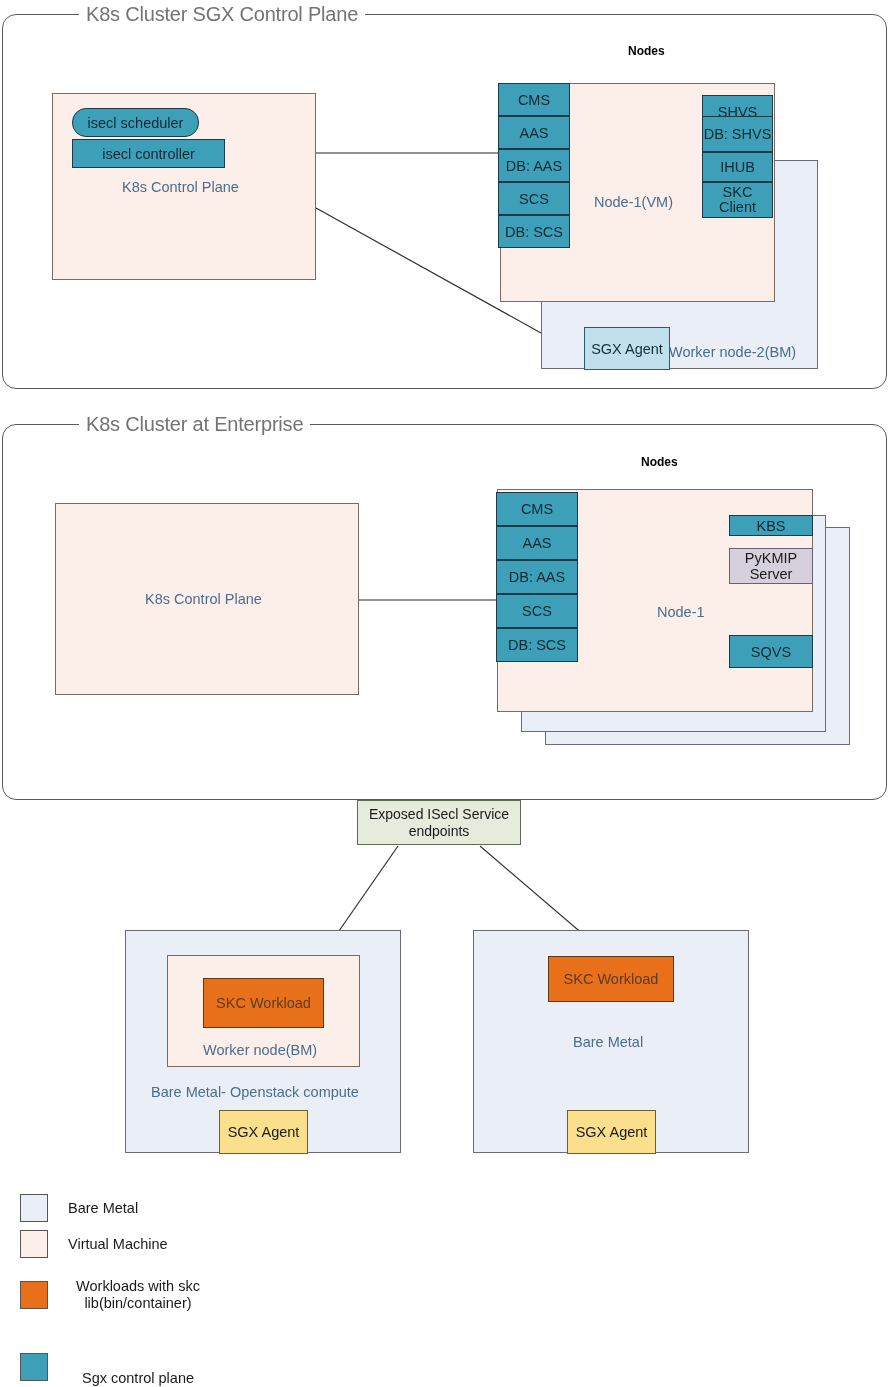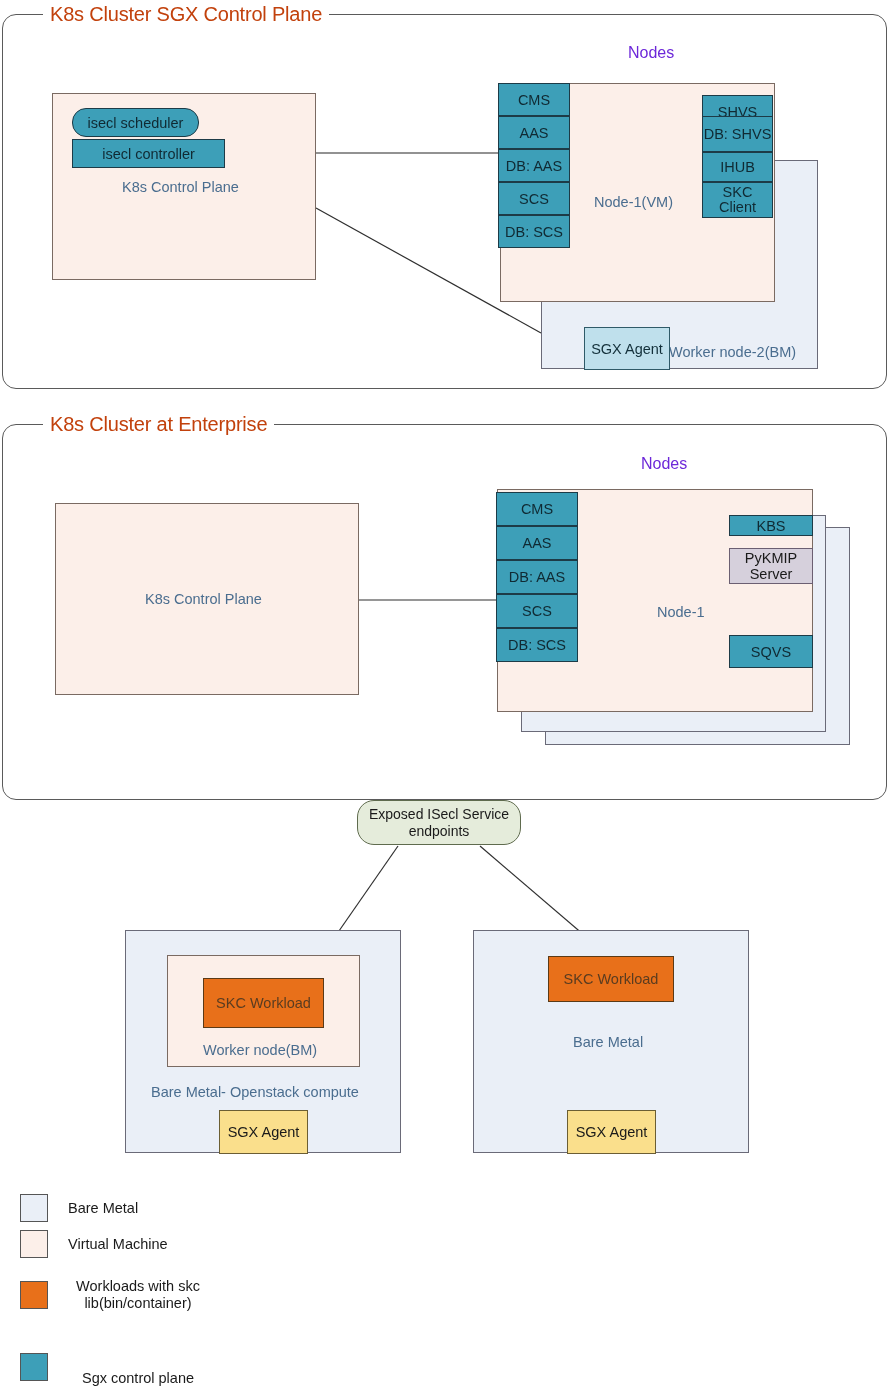--- a/index.html
+++ b/index.html
@@ -32,25 +32,25 @@
   .cluster {
     position: absolute;
     border: 1.4px solid #5a5a5a;
     border-radius: 14px;
     background: transparent;
     box-sizing: border-box;
   }
   .cluster-title {
     position: absolute;
     top: -13px;
-    left: 40px;
+    left: 76px;
     background: #ffffff;
     padding: 0 7px;
     font-size: 20px;
-    color: #c2410c;
+    color: #737373;
     white-space: nowrap;
     line-height: 24px;
     letter-spacing: -0.2px;
   }
 
   
   .box {
     position: absolute;
     box-sizing: border-box;
     display: flex;
@@ -109,23 +109,24 @@
   
   .label {
     position: absolute;
     color: #4a6d8f;
     font-size: 14.5px;
     white-space: nowrap;
     line-height: 17px;
   }
   .label-dark {
     position: absolute;
-    color: #6d28d9;
-    font-size: 16px;
+    color: #000000;
+    font-size: 12px;
     white-space: nowrap;
+    font-weight: bold;
   }
 
   
   .legend {
     position: absolute;
     left: 20px;
     top: 1194px;
     width: 330px;
   }
   .legend-row {
@@ -262,21 +263,21 @@
   <div class="box svc" style="left:729px; top:515px; width:84px; height:21px;">
     <span>KBS</span>
   </div>
   <div class="box pykmip" style="left:729px; top:548px; width:84px; height:36px;">
     <span>PyKMIP Server</span>
   </div>
   <div class="box svc" style="left:729px; top:635px; width:84px; height:33px;">
     <span>SQVS</span>
   </div>
 
-  <div class="box endpoint" style="left:357px; top:800px; width:164px; height:45px; padding:0 4px;border-radius:17px;">
+  <div class="box endpoint" style="left:357px; top:800px; width:164px; height:45px; padding:0 4px;">
     <span>Exposed ISecl Service endpoints</span>
   </div>
 
   <div class="box baremetal" style="left:125px; top:930px; width:276px; height:223px; display:block;">
   </div>
   <div class="box vm" style="left:167px; top:955px; width:193px; height:112px; display:block;">
   </div>
   <div class="box workload" style="left:203px; top:978px; width:121px; height:50px;">
     <span>SKC Workload</span>
   </div>

